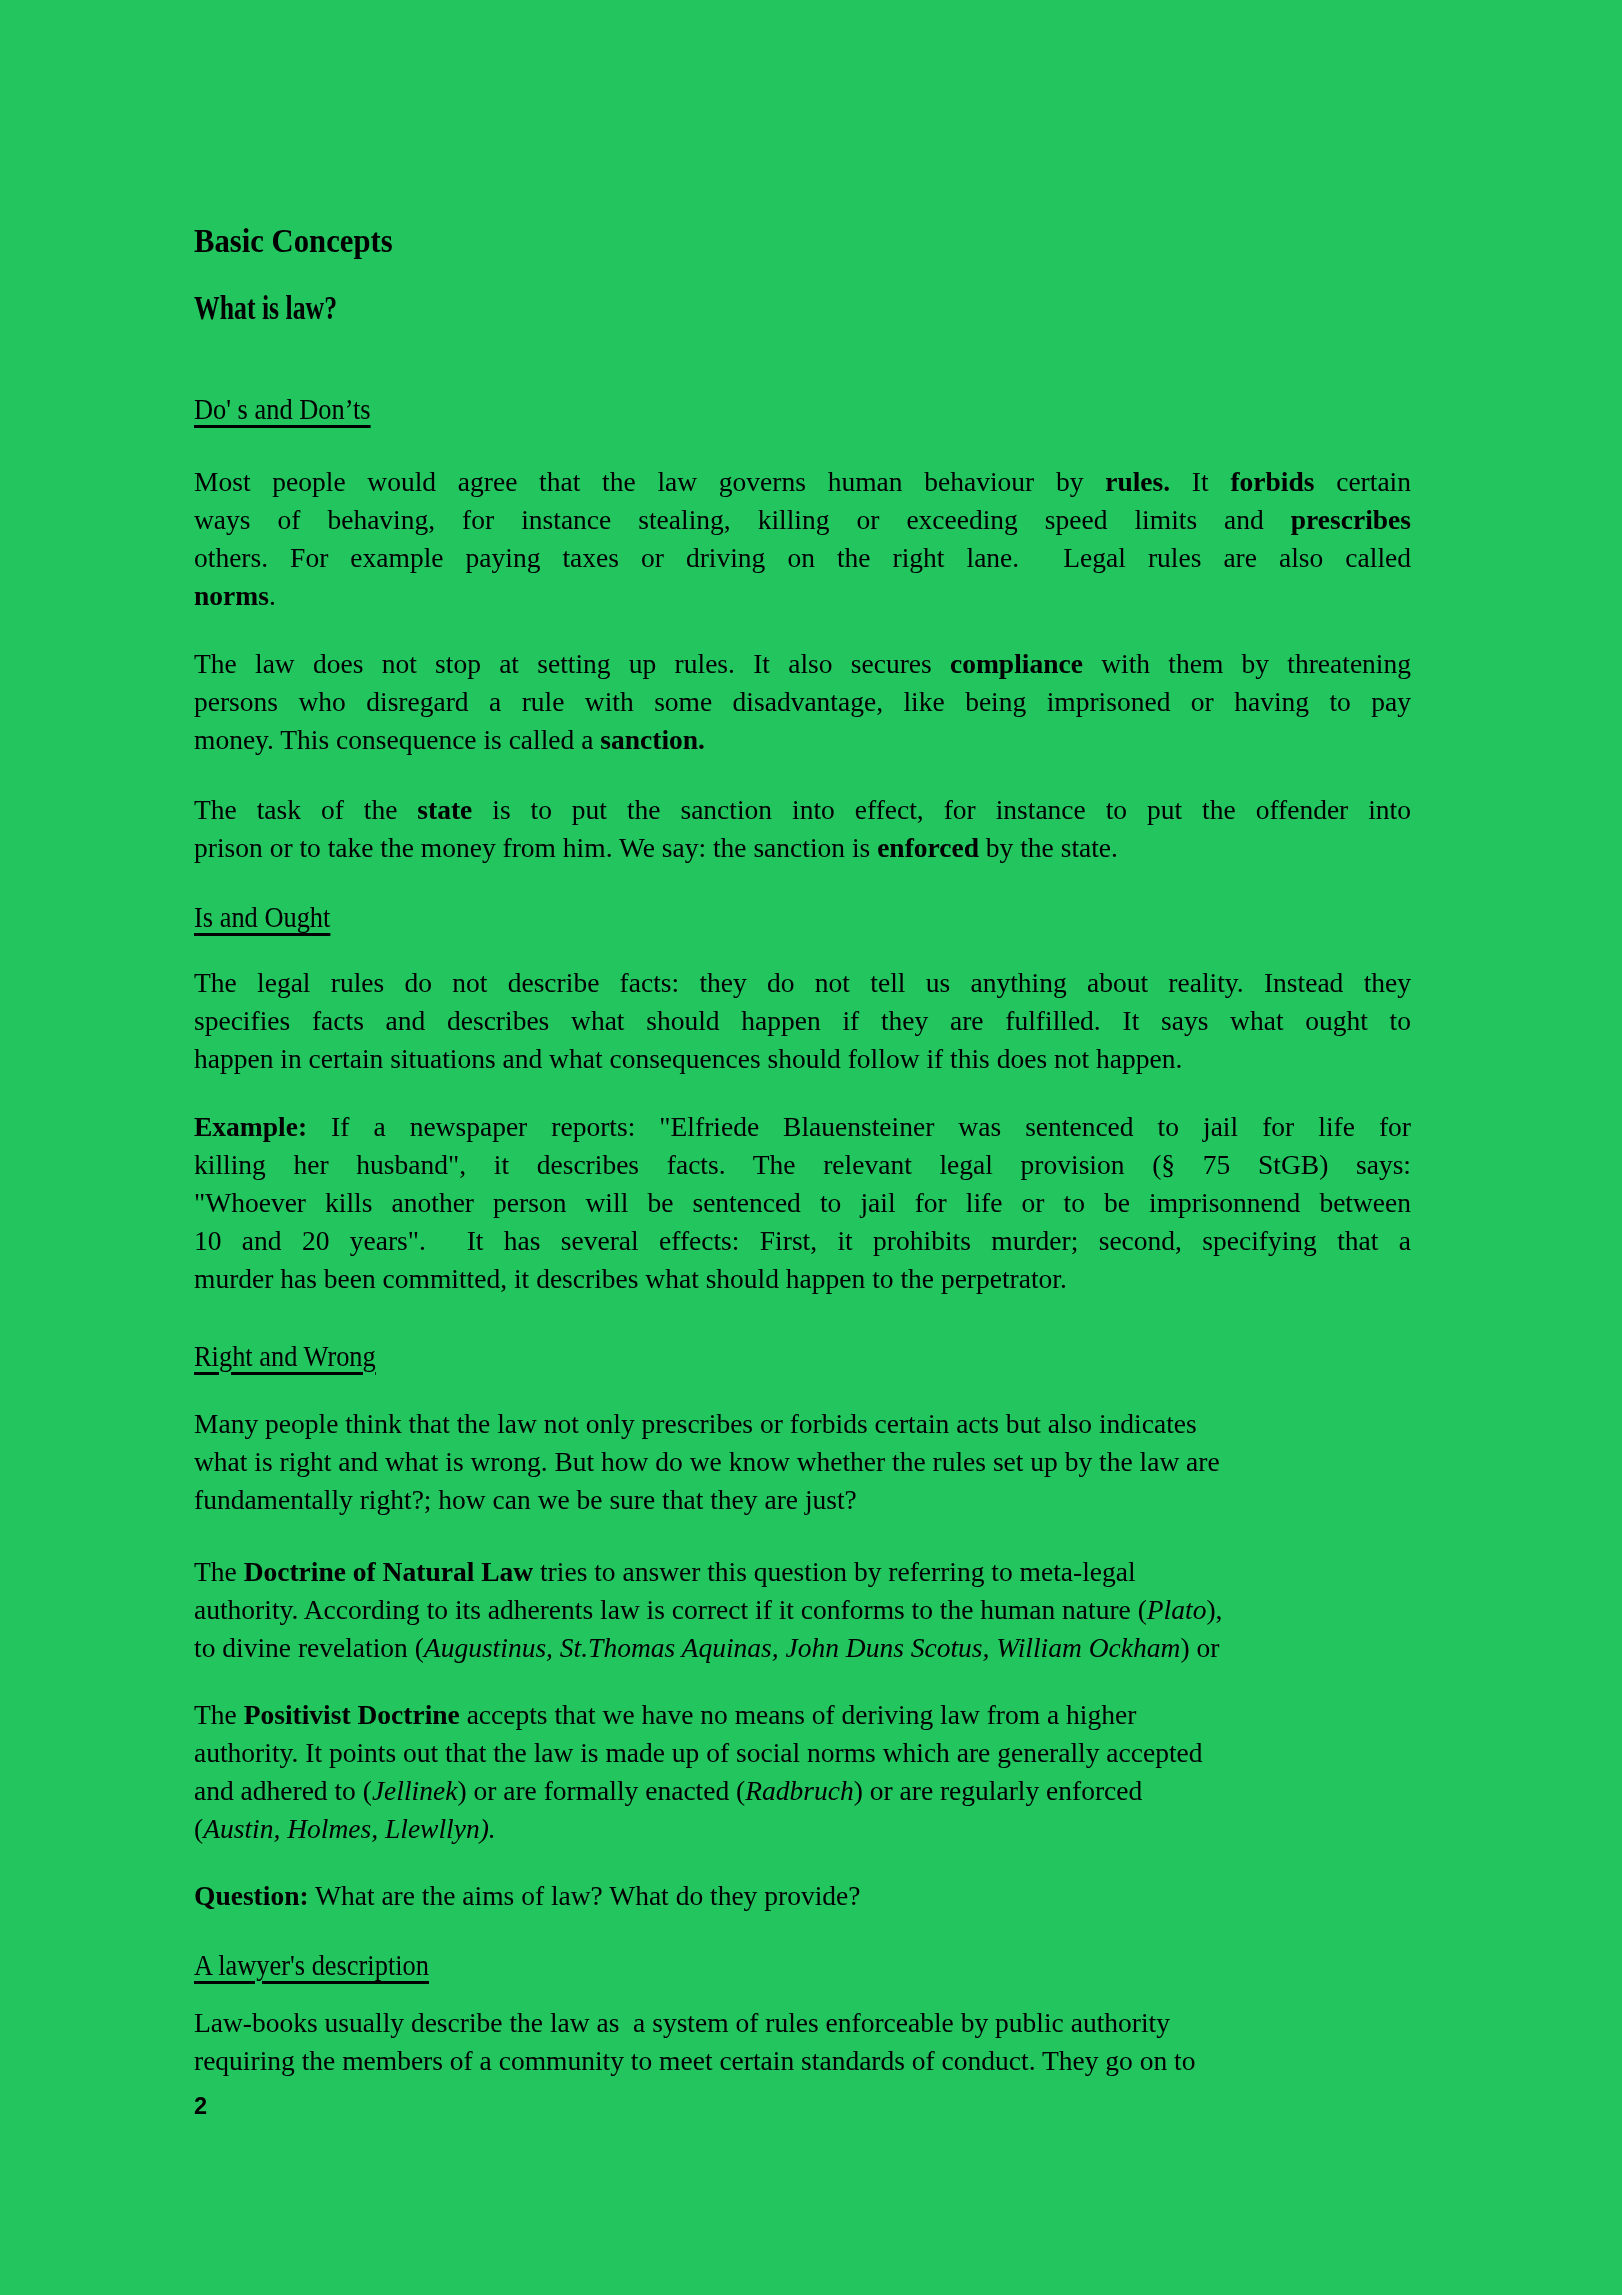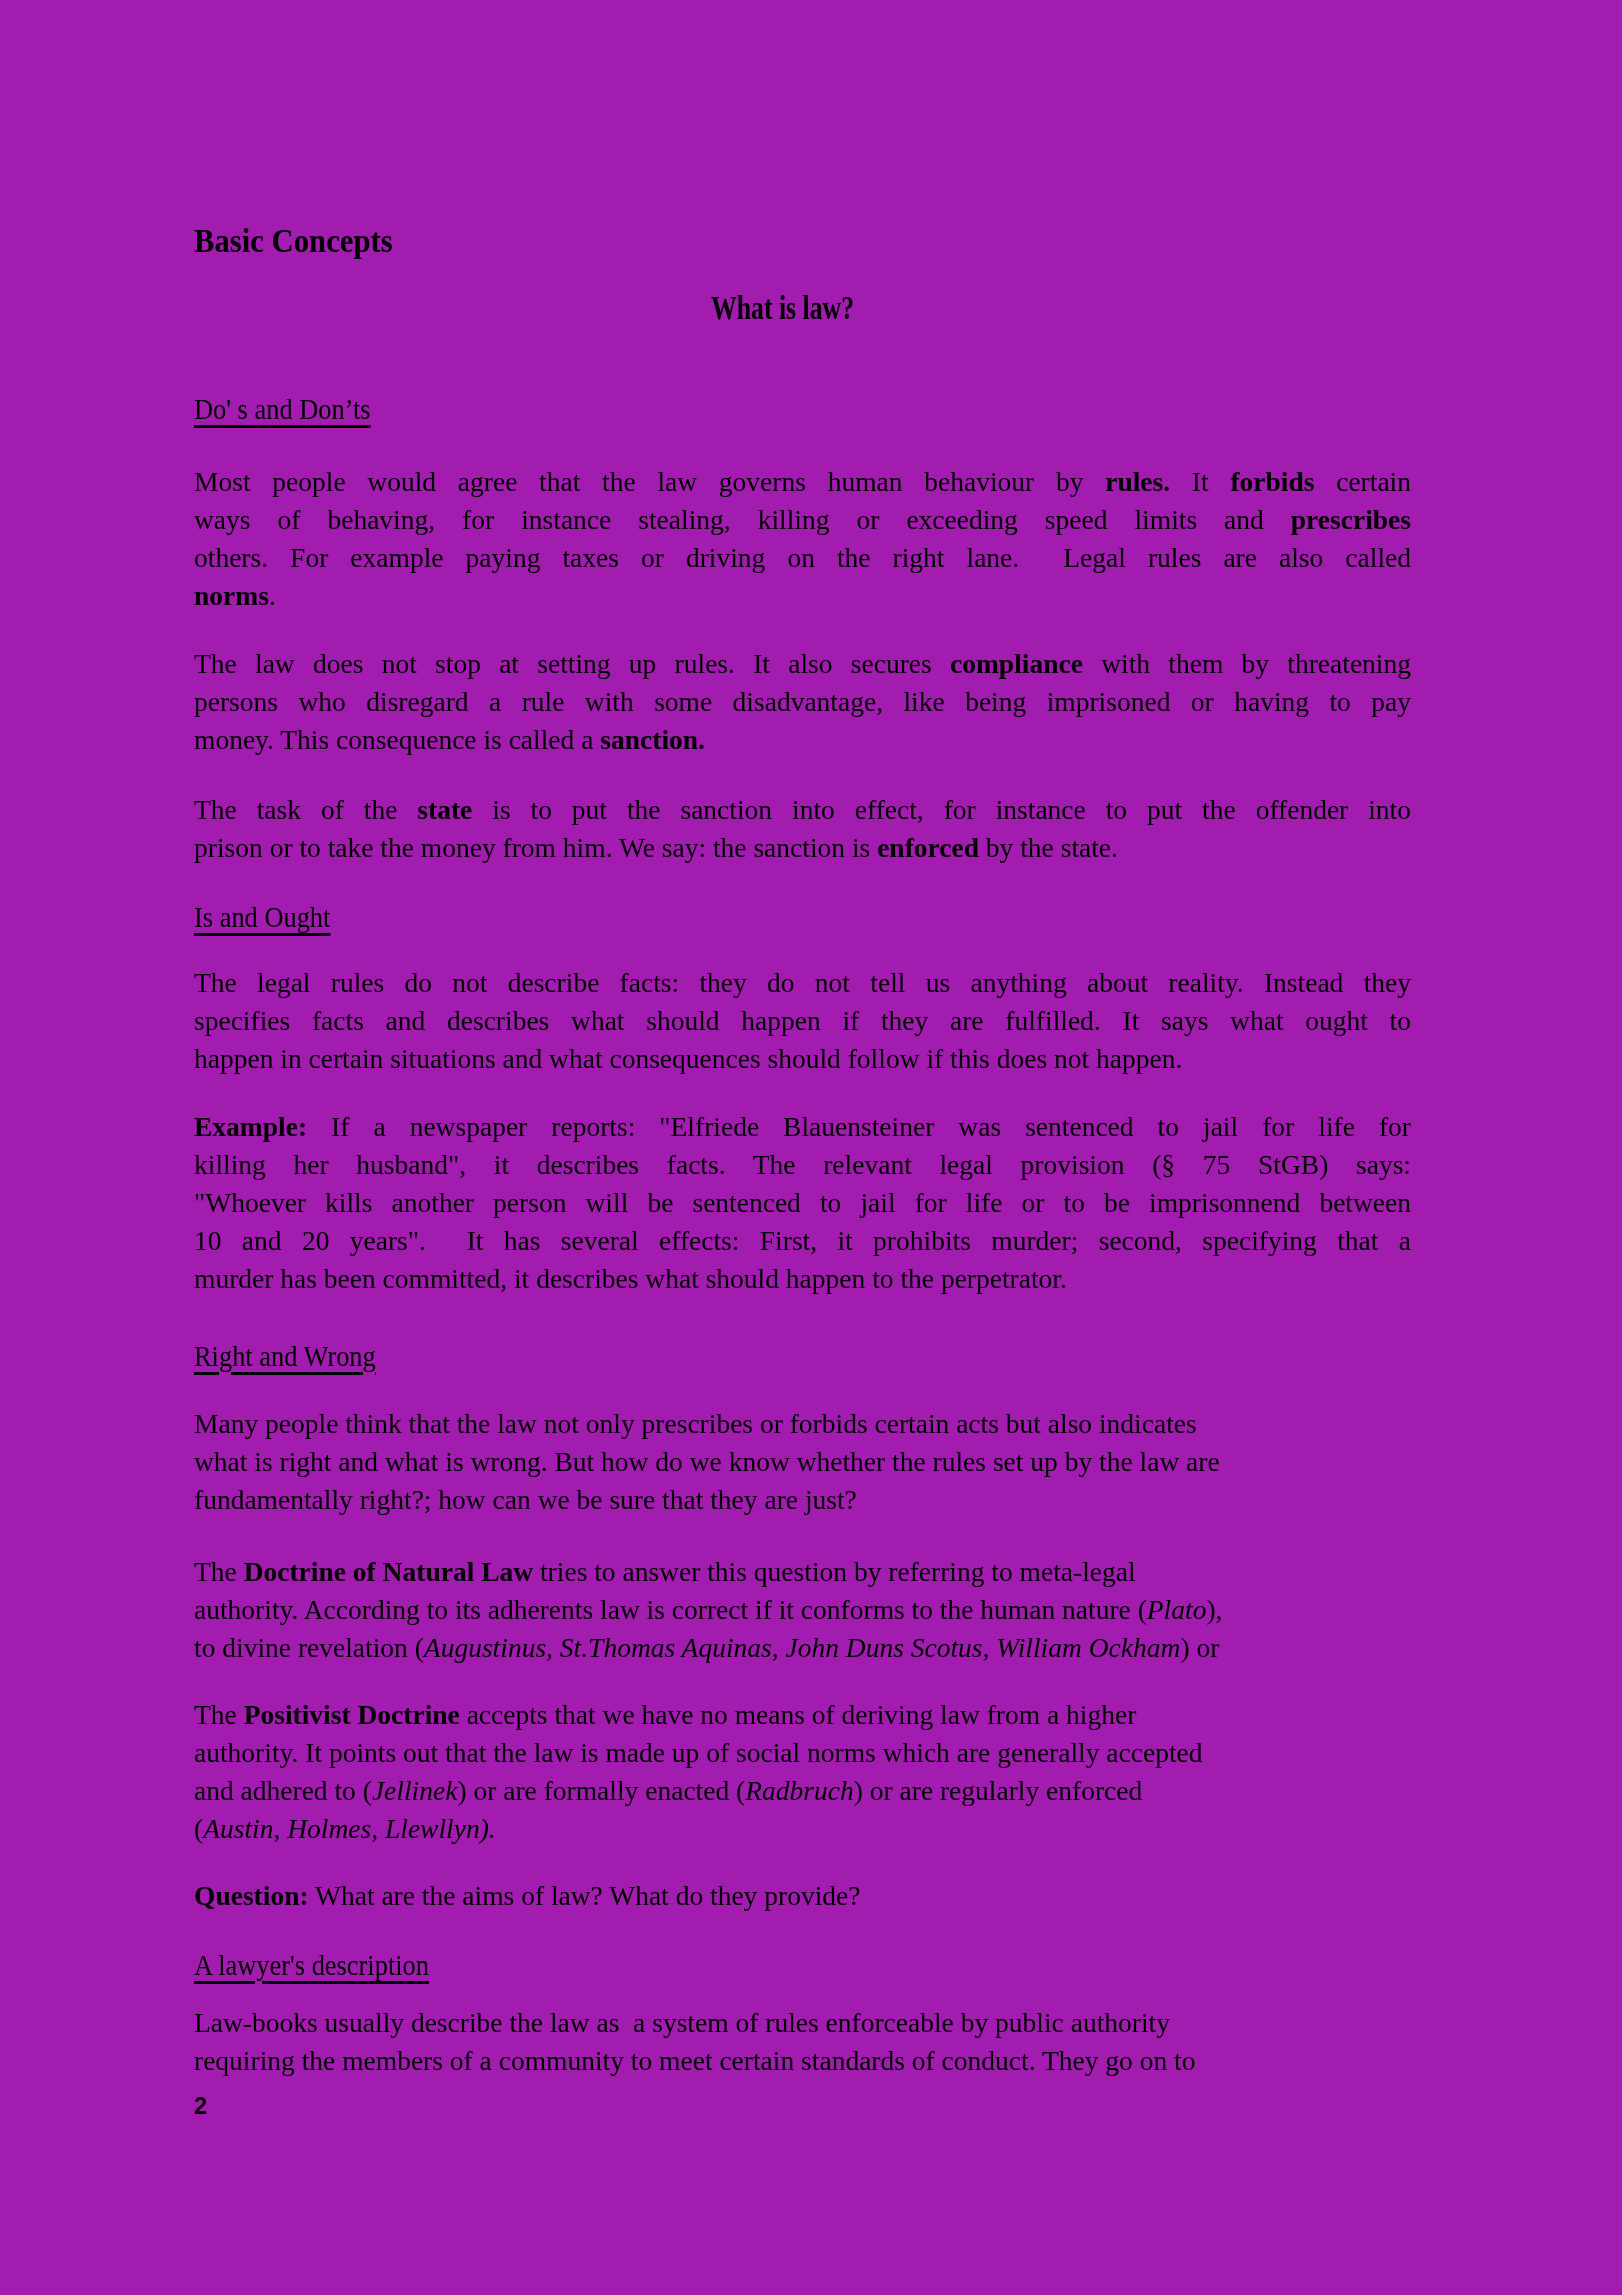--- a/index.html
+++ b/index.html
@@ -1,39 +1,39 @@
 <!DOCTYPE html>
 <html style="font-size:10.5px"><head>
 <meta charset="utf-8">
 <style>
   html, body { margin: 0; padding: 0; background: #ffffff; }
   .page {
     position: relative;
     width: 1622px;
     height: 2295px;
-    background: #a21caf;
+    background: #22c55e;
     color: #000000;
     overflow: hidden;
     font-family: "Liberation Serif", "DejaVu Serif", serif;
   }
   .content {
     position: absolute;
     left: 194px;
     top: 0;
     width: 1217px;
     padding-top: 222px;
   }
   .cx {
     display: inline-block;
     transform: scaleX(var(--sx, 1));
     transform-origin: 0 50%;
     white-space: nowrap;
   }
   .title    { font-weight: bold; font-size: 33px; line-height: 39px; }
-  .subtitle { font-weight: bold; font-size: 33px; line-height: 39px; margin-top: 28px; text-align: center; }
+  .subtitle { font-weight: bold; font-size: 33px; line-height: 39px; margin-top: 28px; }
   .heading  { font-size: 30px; line-height: 38px; font-family: Liberation Serif, serif; }
   .heading .cx {
     text-decoration: underline;
     text-decoration-thickness: 3.3px;
     text-underline-offset: 5.9px;
   }
   .para { font-size: 27.5px; line-height: 38px; }
   .para .line { white-space: nowrap; }
   .para.justify .line { text-align: justify; text-align-last: justify; }
   .para.justify .line:last-child { text-align-last: left; }

